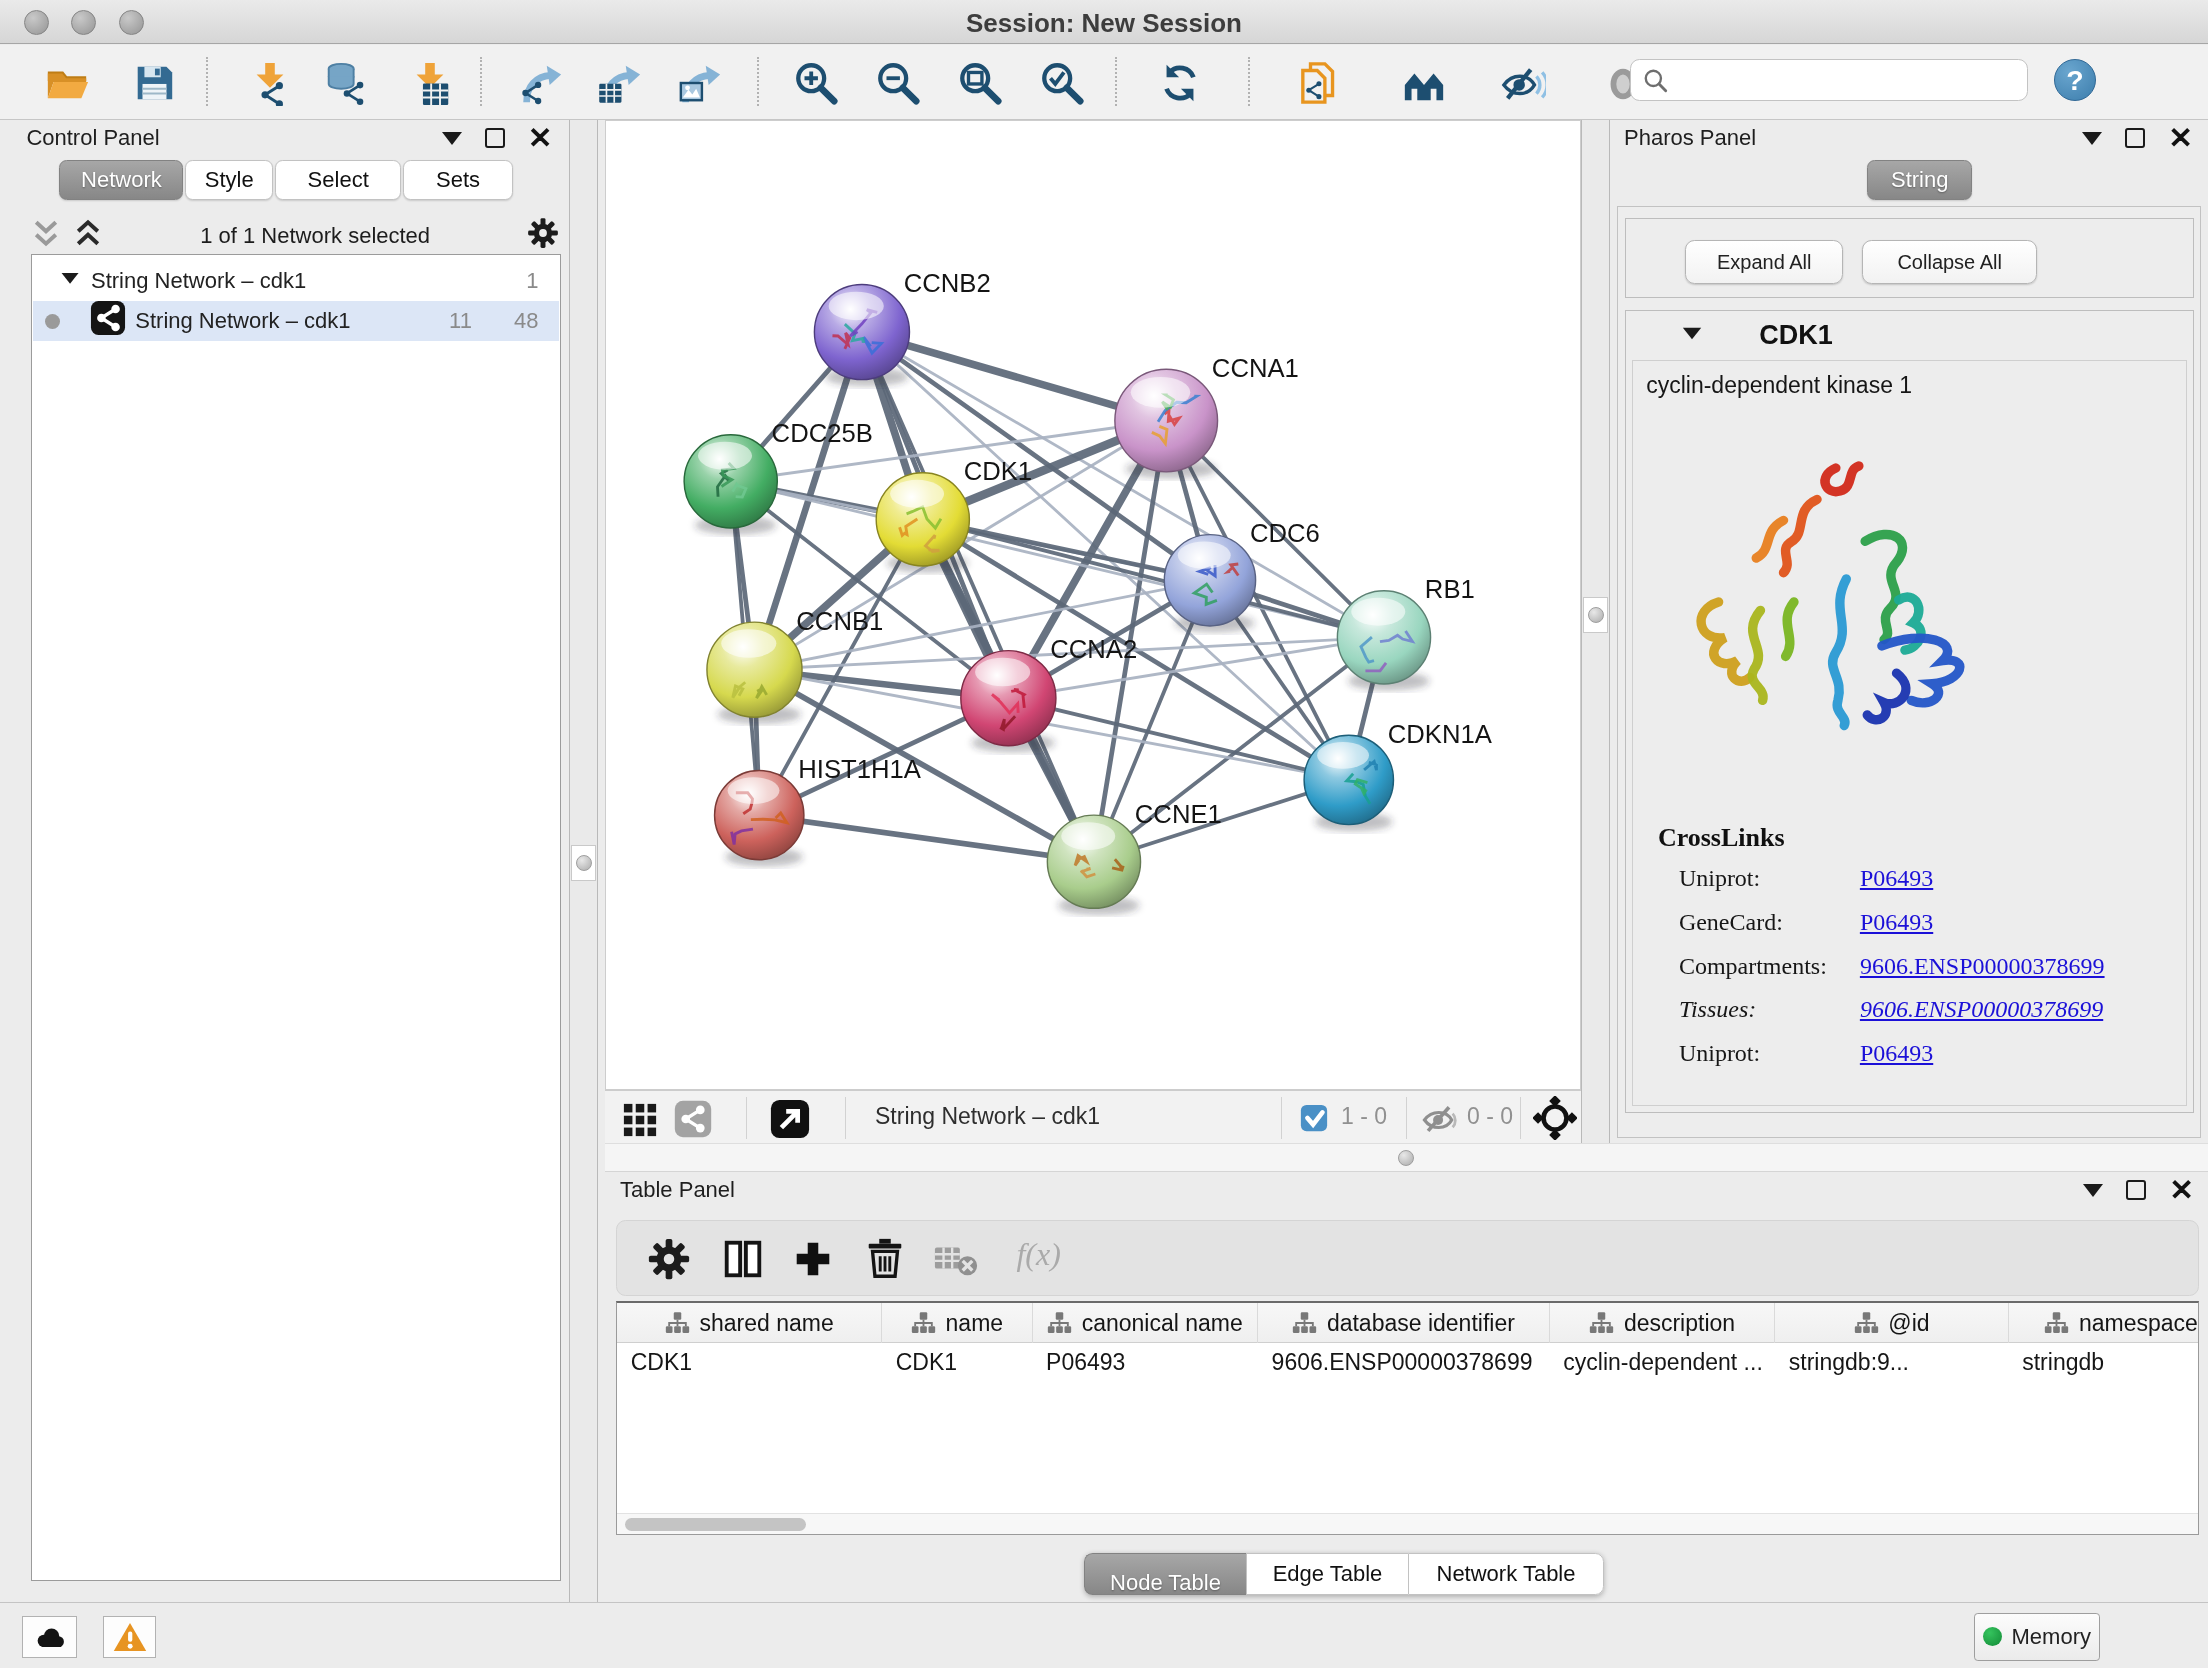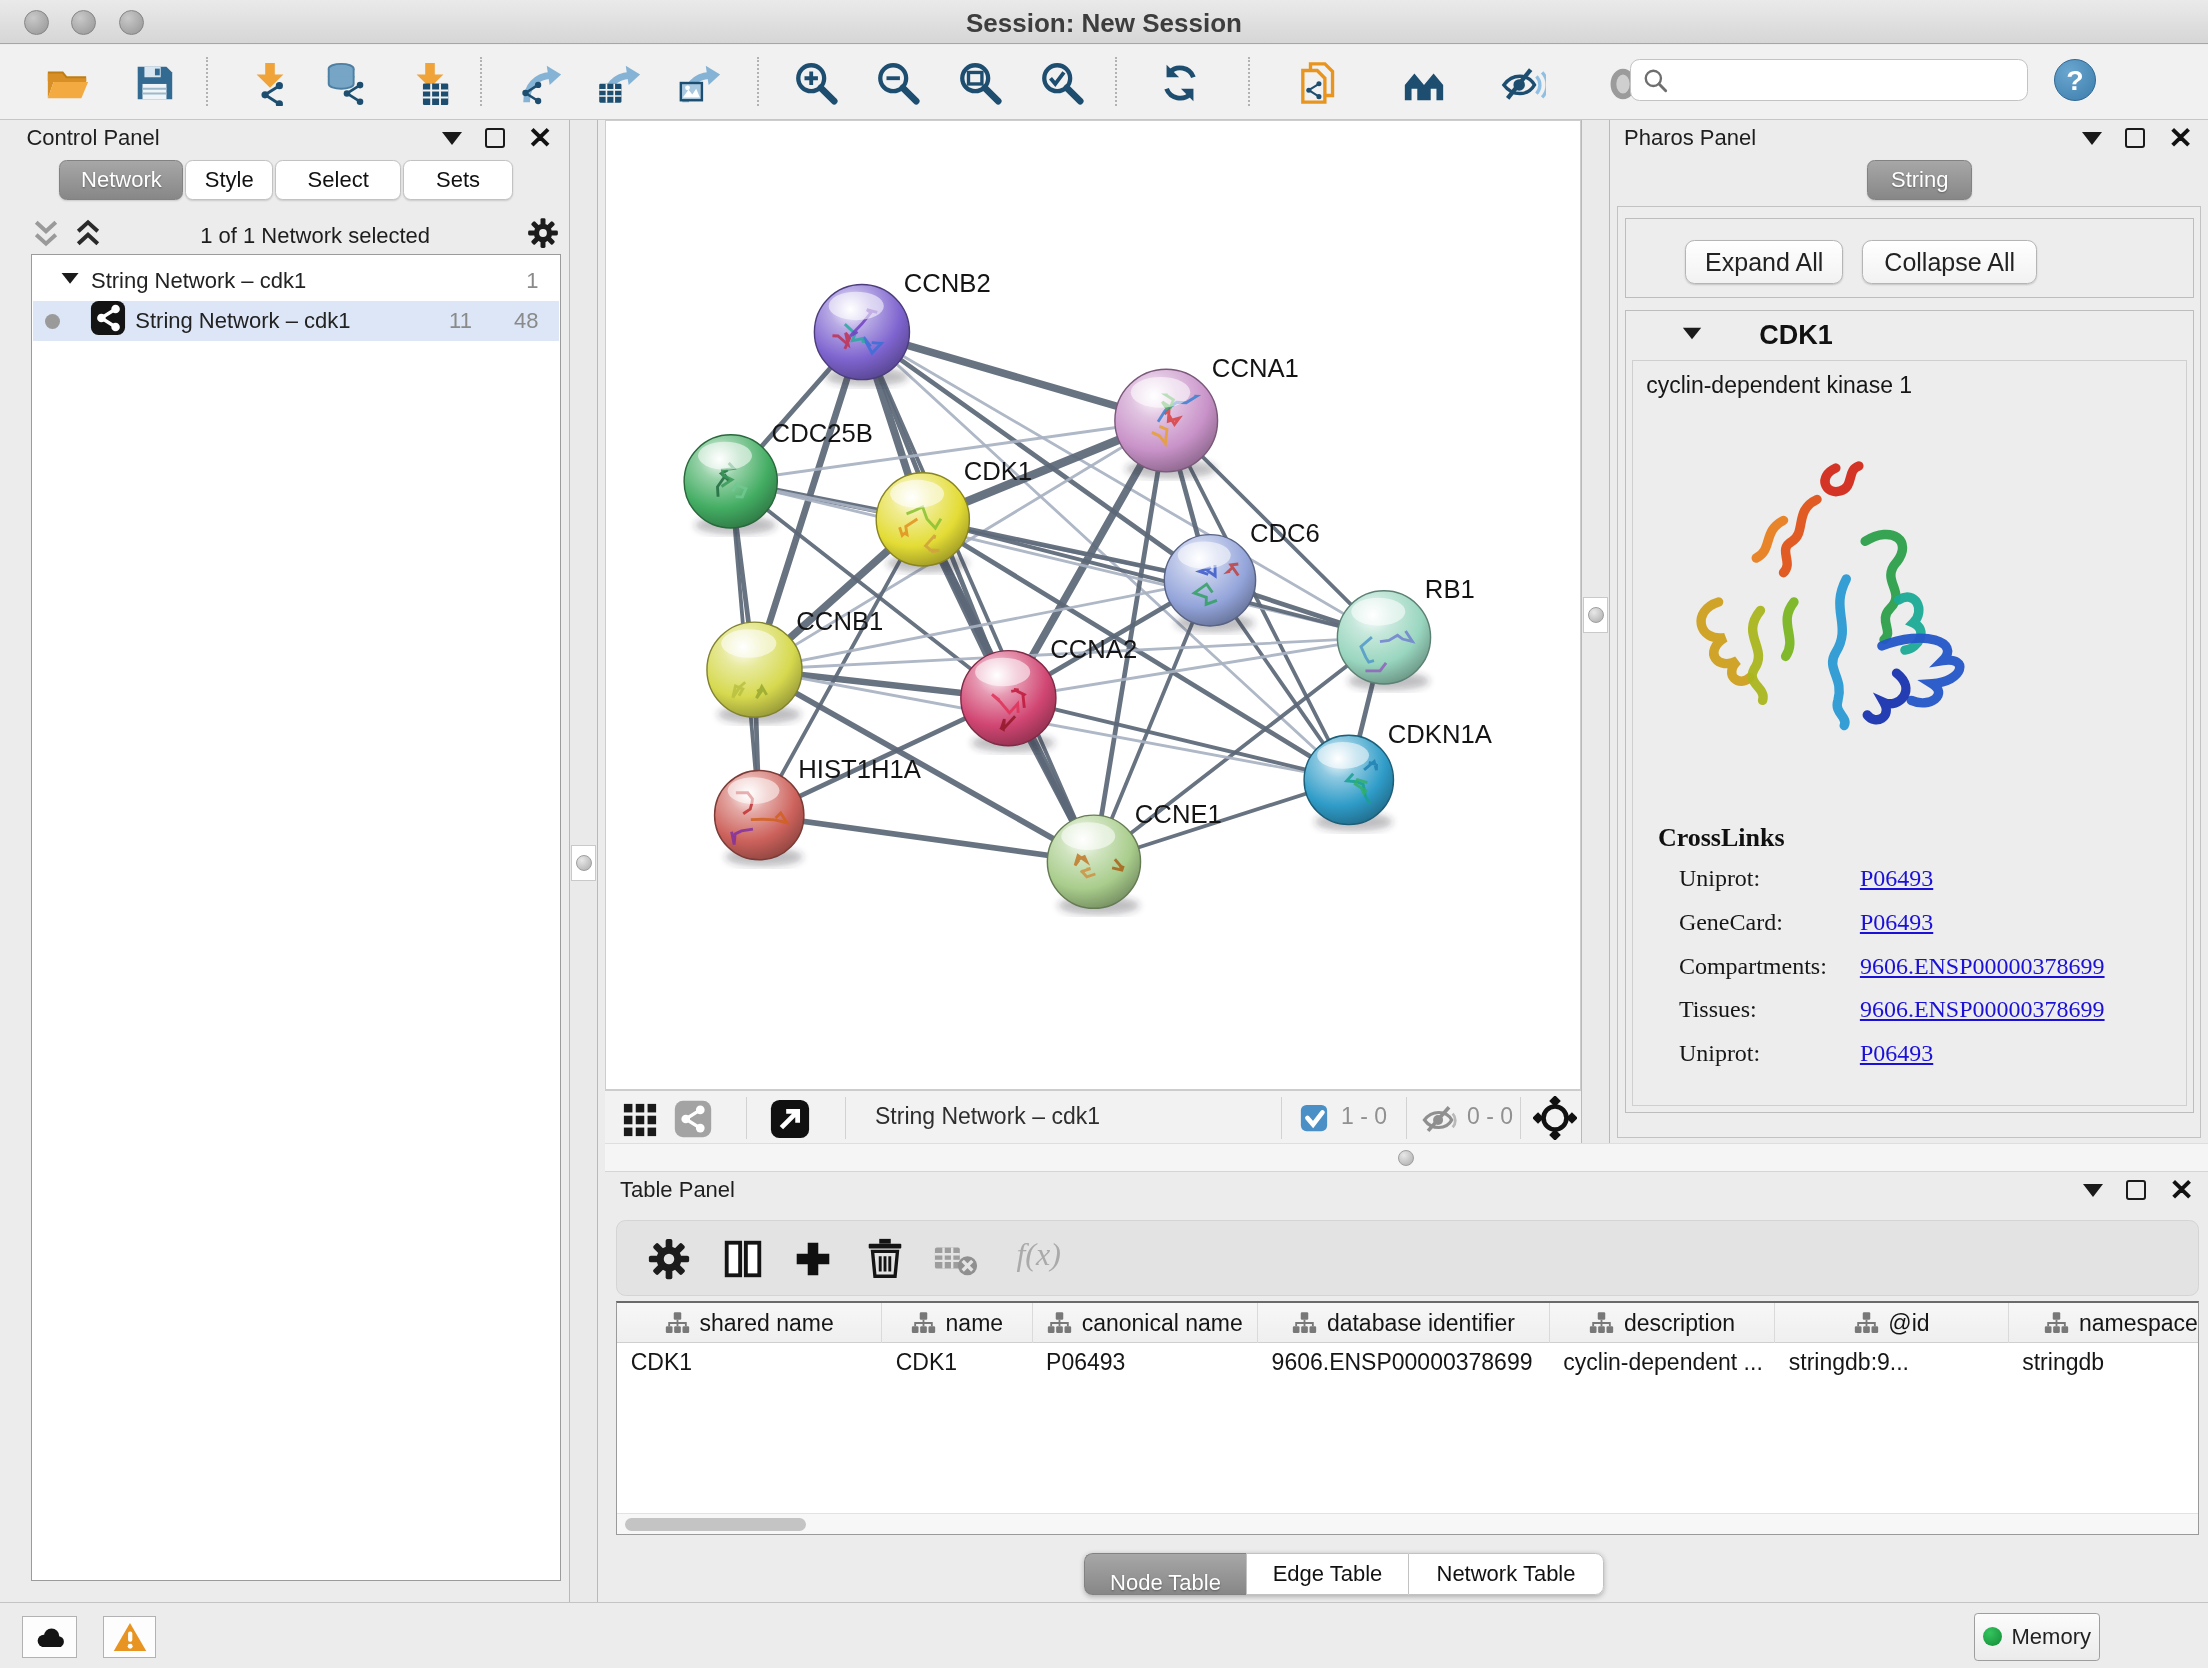--- a/index.html
+++ b/index.html
@@ -79,21 +79,21 @@
   .net-count { font-size:23px; color:#909090; }
 
   
   #results-panel { position:absolute; left:1609px; top:120px; width:599px; height:1023px; }
   #rp-tab { position:absolute; left:258px; top:40px; }
   #rp-content { position:absolute; left:7.6px; top:86px; width:584px; height:932px;
                 background:#ededed; border:1px solid #c2c2c2; }
   #rp-buttons { position:absolute; left:7.6px; top:11.4px; width:569px; height:80px;
                 border:1px solid #bdbdbd; }
   .rp-btn { position:absolute; top:21px; height:44px; background:linear-gradient(#ffffff,#f2f2f2);
-            border:1px solid #b5b5b5; border-radius:9.5px; font-size:25px; line-height:42px;
+            border:1px solid #b5b5b5; border-radius:9.5px; font-size:20px; line-height:42px;
             text-align:center; box-shadow:0 1px 1.9px rgba(0,0,0,.18); }
   #rp-section { position:absolute; left:7.6px; top:103px; width:569px; height:803px;
                 border:1px solid #bdbdbd; }
   #rp-sec-head { position:absolute; left:0; top:0; right:0; height:49px; display:flex; align-items:center; }
   #rp-gene { font-size:27px; font-weight:bold; color:#111; }
   #rp-inner { position:absolute; left:5.7px; top:49px; width:555px; height:746px;
               border:1px solid #cfcfcf; }
   #rp-desc { position:absolute; left:13.3px; top:11.4px; font-size:23px; color:#161616; }
   #rp-protein { position:absolute; left:27px; top:84px; width:314px; height:314px; }
   .serif { font-family:"Liberation Serif", serif; }
@@ -748,21 +748,21 @@
               <path d="M228 148 C244 138 254 158 242 170 C256 176 248 194 234 196" fill="none" stroke="#1cab96" stroke-width="9" stroke-linecap="round" opacity=".95"></path>
               <path d="M178 128 C162 158 184 172 168 198 C158 214 176 222 170 244 C166 256 180 260 176 268" fill="none" stroke="#2a9ad4" stroke-width="9" stroke-linecap="round" opacity=".95"></path>
               <path d="M212 192 C252 176 288 188 270 206 C296 202 290 226 260 228 C276 238 258 252 240 244" fill="none" stroke="#2456c8" stroke-width="9" stroke-linecap="round" opacity=".95"></path>
               <path d="M226 218 C246 234 228 252 214 246 C222 260 206 268 198 258" fill="none" stroke="#1a34b0" stroke-width="9" stroke-linecap="round" opacity=".95"></path>
             </svg></div>
         <div id="rp-xl-title" class="serif">CrossLinks</div>
         <div id="rp-xl-rows">
             <div class="xl-row serif" style="top: 504px;"><span>Uniprot:</span><a class="xl-val">P06493</a></div>
             <div class="xl-row serif" style="top: 548px;"><span>GeneCard:</span><a class="xl-val">P06493</a></div>
             <div class="xl-row serif" style="top: 592px;"><span>Compartments:</span><a class="xl-val">9606.ENSP00000378699</a></div>
-            <div class="xl-row serif" style="top: 635px;"><span>Tissues:</span><a class="xl-val">9606.ENSP00000378699</a></div>
+            <div class="xl-row serif" style="top: 635px; font-style: italic;"><span>Tissues:</span><a class="xl-val">9606.ENSP00000378699</a></div>
             <div class="xl-row serif" style="top: 679px;"><span>Uniprot:</span><a class="xl-val">P06493</a></div>
           </div>
       </div>
     </div>
   </div>
 </div>
 
 <div id="table-panel">
   <div class="panel-header">
     <span class="panel-title">Table Panel</span>

